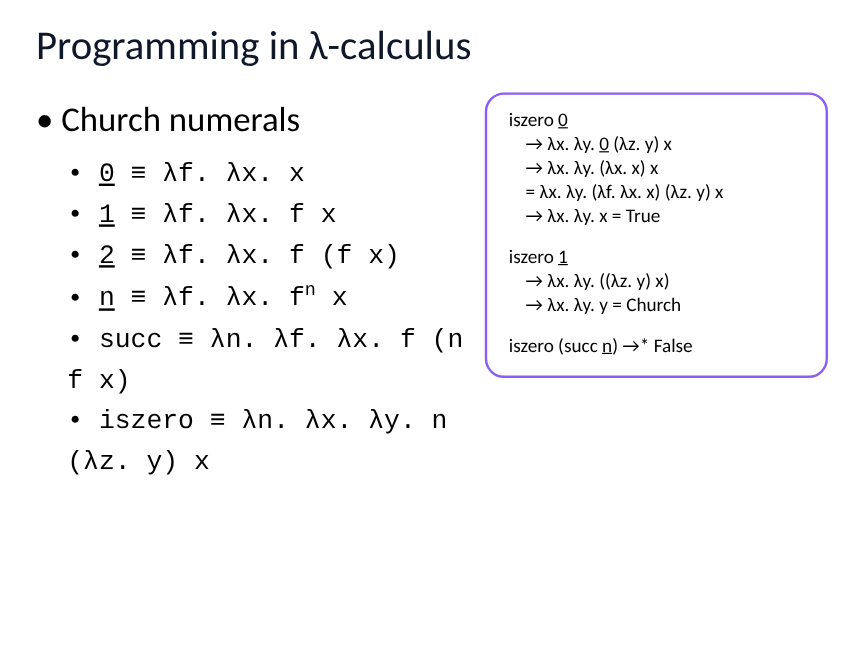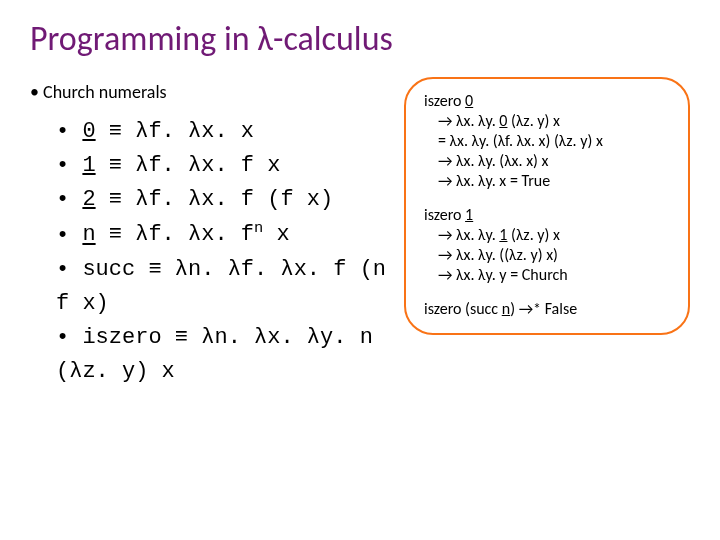--- a/index.html
+++ b/index.html
@@ -13,56 +13,56 @@
     position: relative;
     overflow: hidden;
   }
   .slide {
     padding: 18px 30px 0 30px;
   }
   h1 {
     font-weight: 400;
     font-size: 34px;
     margin: 0 0 22px 0;
-    color: #701a75;
+    color: #0f172a;
   }
   .content {
     display: flex;
     align-items: flex-start;
   }
   .left {
     flex: 0 0 370px;
     padding-right: 4px;
   }
   .right {
     flex: 1;
     font-size: 16px;
     line-height: 1.25;
   }
   .sub1 {
-    font-size: 18px;
+    font-size: 29px;
     margin: 0 0 12px 0;
   }
   .sub1::before {
     content: "• ";
   }
   .list {
     margin-left: 26px;
     font-size: 22px;
     line-height: 1.55;
     font-family: Liberation Mono, monospace;
   }
   .list div::before {
     content: "• ";
   }
   .u { text-decoration: underline; }
   sup { font-size: 0.7em; }
   .callout {
-    border: 2px solid #f97316;
-    border-radius: 29px;
+    border: 2px solid #8b5cf6;
+    border-radius: 16px;
     padding: 12px 0 14px 18px;
     margin-top: -4px;
   }
   .block { margin-bottom: 14px; }
   .block:last-child { margin-bottom: 0; }
   .ind { padding-left: 14px; display:block; }
 </style>
 </head>
 <body>
 
@@ -80,27 +80,26 @@
         <div>succ ≡ λn. λf. λx. f (n f x)</div>
         <div>iszero ≡ λn. λx. λy. n (λz. y) x</div>
       </div>
     </div>
 
     <div class="right">
       <div class="callout">
         <div class="block">
           iszero <span class="u">0</span>
           <span class="ind">→ λx. λy. <span class="u">0</span> (λz. y) x</span>
+          <span class="ind">→ λx. λy. (λx. x) x</span>
           <span class="ind">= λx. λy. (λf. λx. x) (λz. y) x</span>
-          <span class="ind">→ λx. λy. (λx. x) x</span>
           <span class="ind">→ λx. λy. x = True</span>
         </div>
         <div class="block">
           iszero <span class="u">1</span>
-          <span class="ind">→ λx. λy. <span class="u">1</span> (λz. y) x</span>
           <span class="ind">→ λx. λy. ((λz. y) x)</span>
           <span class="ind">→ λx. λy. y  = Church</span>
         </div>
         <div class="block">
           iszero (succ <span class="u">n</span>) →* False
         </div>
       </div>
     </div>
   </div>
 </div>

